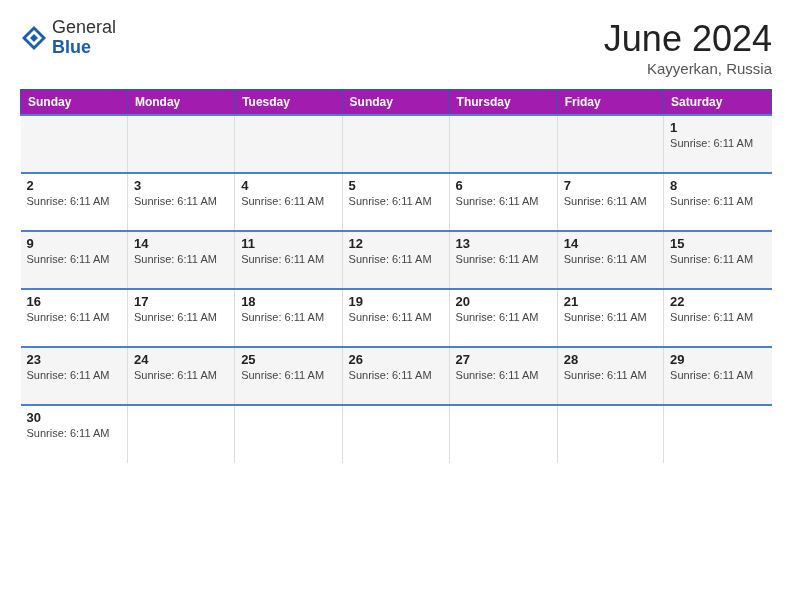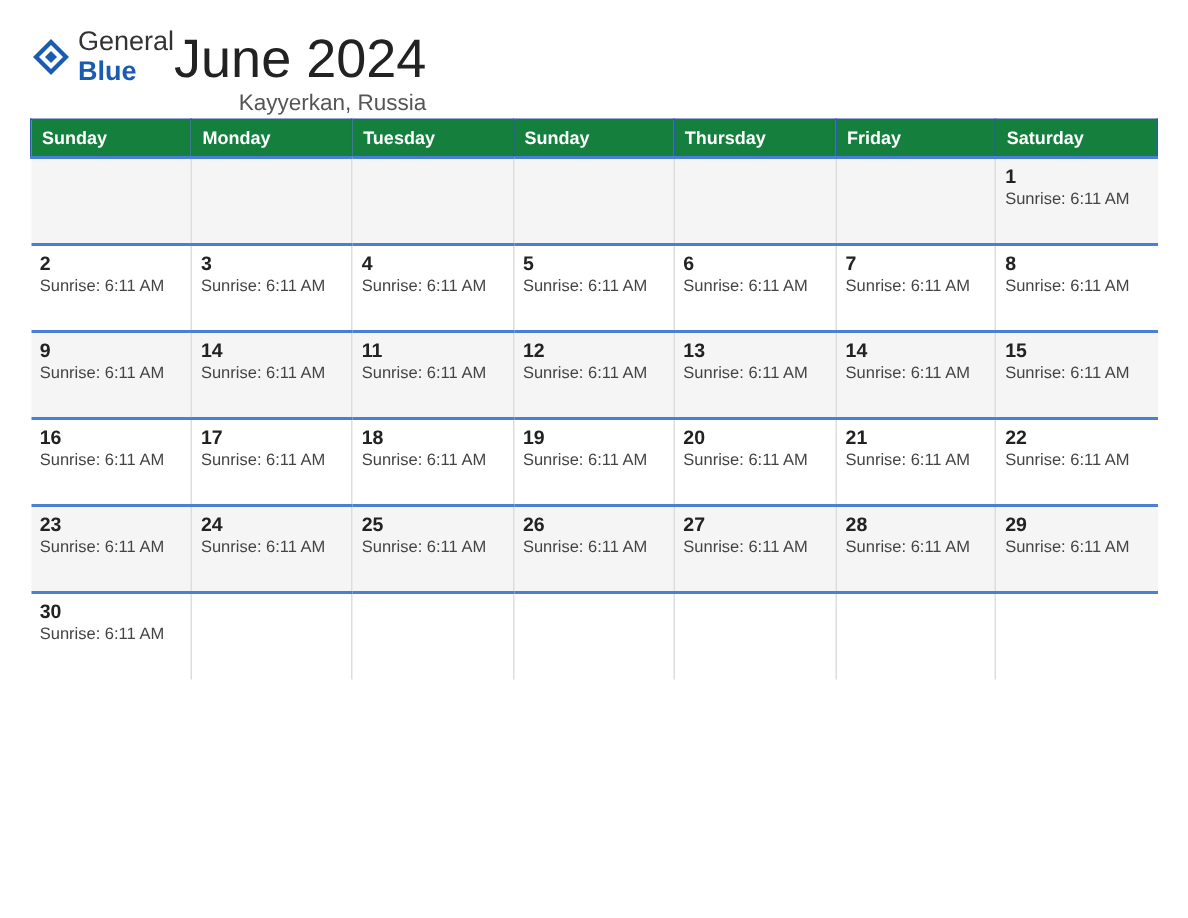--- a/index.html
+++ b/index.html
@@ -14,21 +14,22 @@
     .page {
       width: 792px;
       height: 612px;
       background: #fff;
       padding: 18px 20px 10px 20px;
     }
 
     .header {
       display: flex;
       align-items: flex-start;
-      margin-bottom: 2px;
+      justify-content: space-between;
+      margin-bottom: 12px;
     }
 
     .logo {
       display: flex;
       align-items: center;
       gap: 4px;
     }
 
     .logo-text {
       font-size: 18px;
@@ -66,21 +67,21 @@
       font-size: 15px;
       color: #555;
     }
 
     .calendar {
       width: 100%;
       border-collapse: collapse;
     }
 
     .calendar thead tr th {
-      background: #15803d;
+      background: #a21caf;
       color: #fff;
       font-size: 12px;
       font-weight: bold;
       text-align: left;
       padding: 5px 7px;
       border: 1px solid #2a5caa;
     }
 
     .calendar tbody tr {
       background: #fff;

